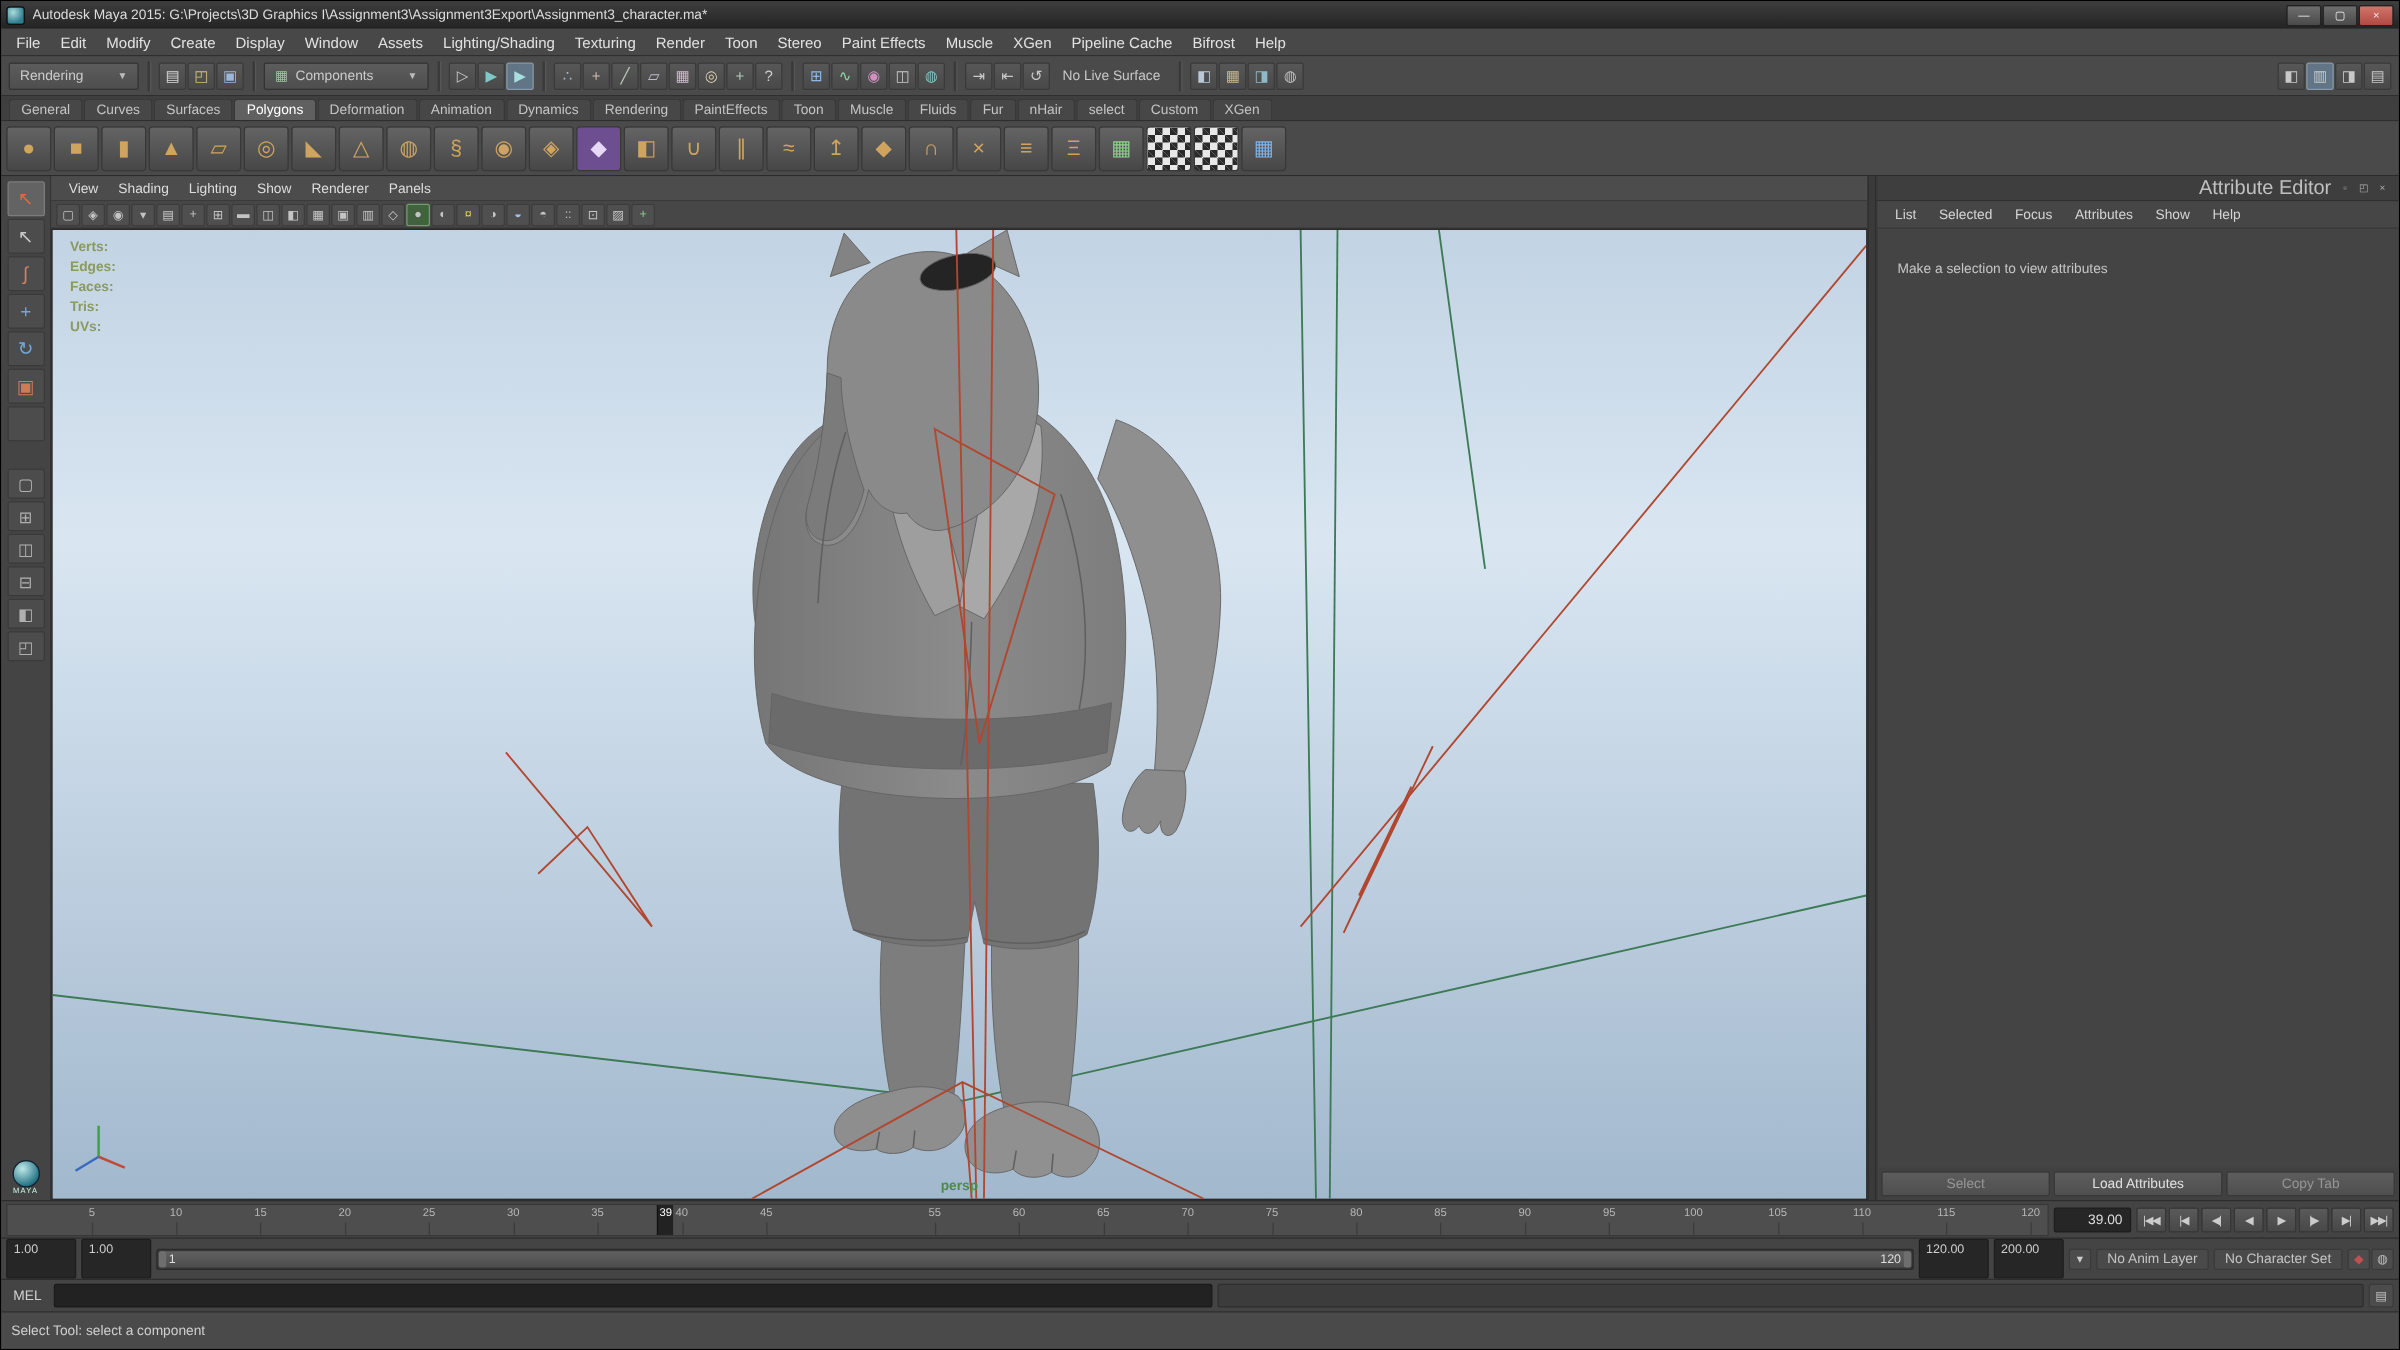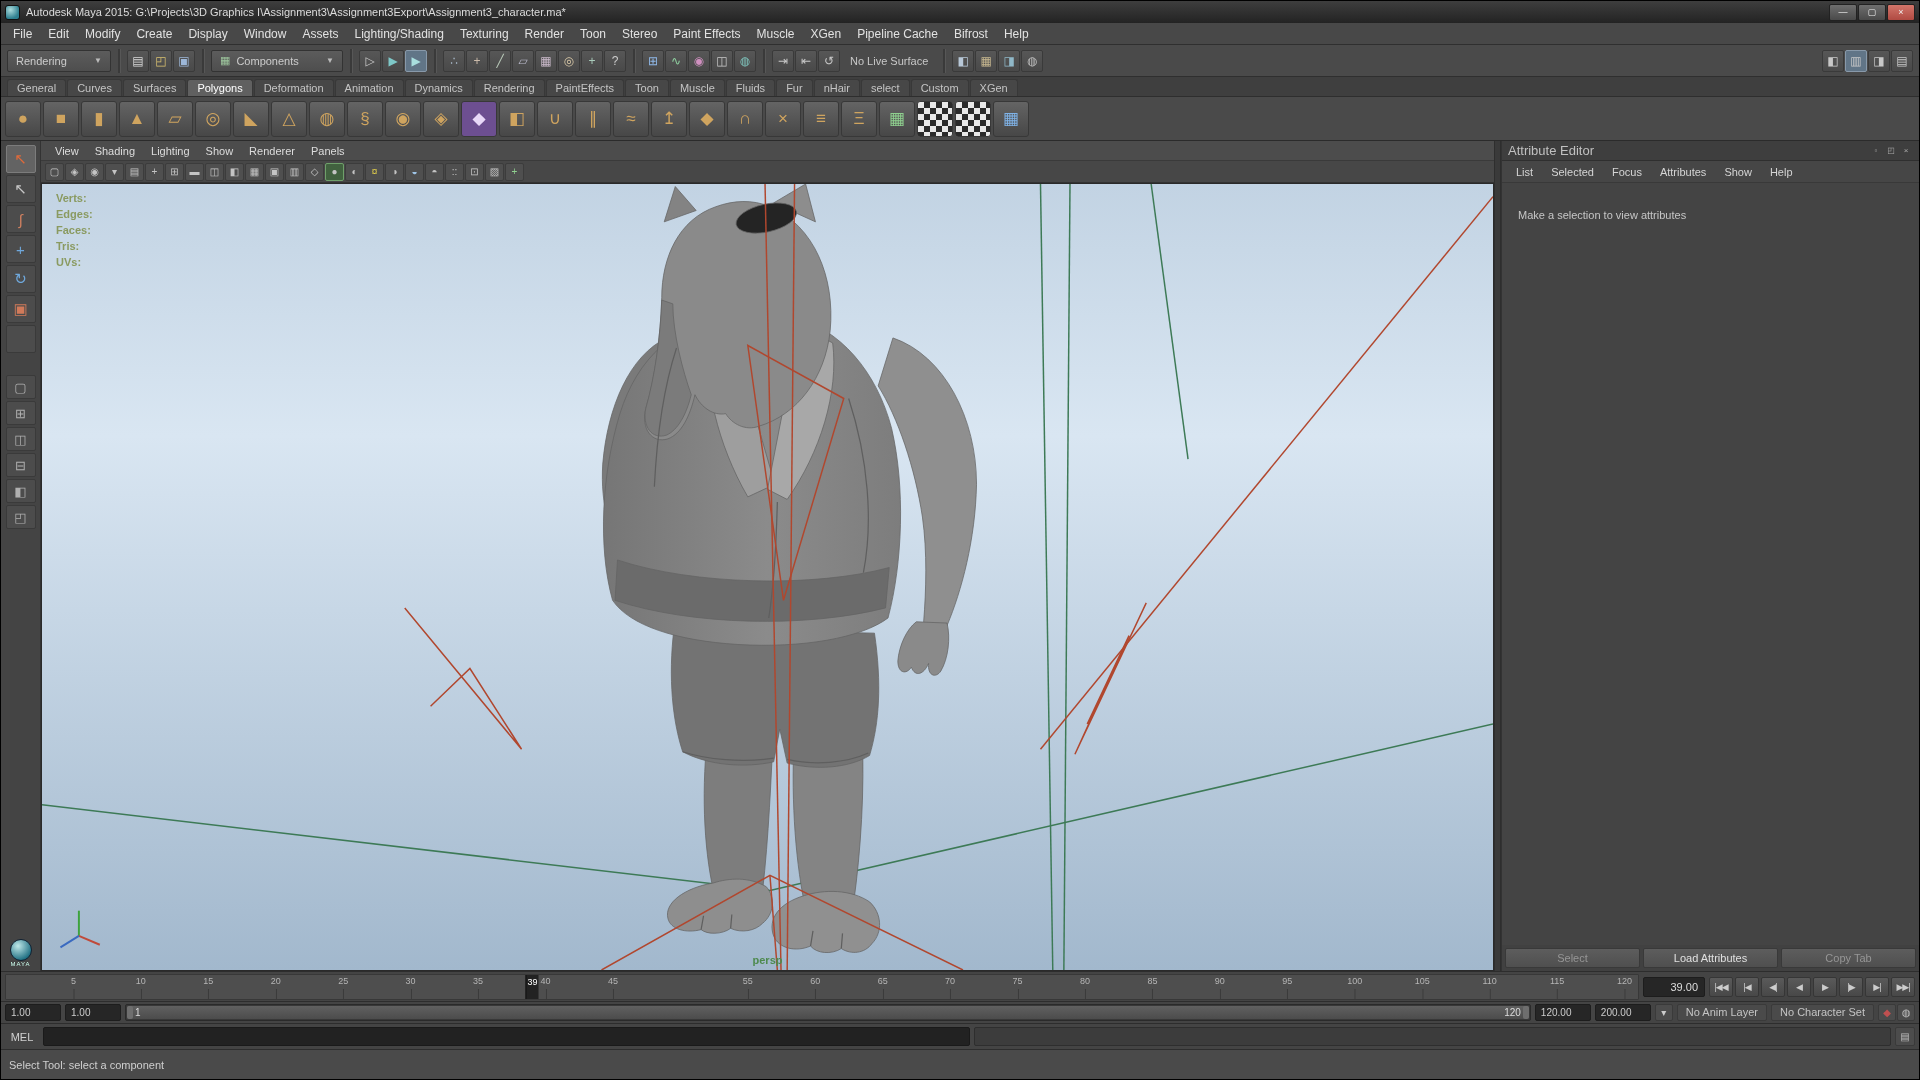--- a/index.html
+++ b/index.html
@@ -62,21 +62,21 @@
   .canvas svg { position:absolute; inset:0; width:100%; height:100%; }
   .hud { position:absolute; top:6px; left:14px; line-height:16px; font-size:11px; font-weight:bold; color:#8a9a60; }
   .hud span { display:block; }
   .persp-label { position:absolute; bottom:4px; left:50%; transform:translateX(-50%); font-size:11px; font-weight:bold; color:#4e8a4e; }
 
   .pane-gap { flex:0 0 7px; background:#3a3a3a; border-left:1px solid #2e2e2e; border-right:1px solid #2e2e2e; }
 
   
   .attr-editor { flex:0 0 418px; background:#444; display:flex; flex-direction:column; border-left:1px solid #333; }
   .ae-header { flex:0 0 20px; background:#3e3e3e; display:flex; align-items:center; gap:4px; padding:0 6px; border-bottom:1px solid #2f2f2f; }
-  .ae-title { flex:1; text-align:left; font-size:13px; color:#c0c0c0; }
+  .ae-title { flex:1; text-align:right; font-size:16px; color:#c0c0c0; }
   .ae-header .icon-strip span { width:14px; height:14px; font-size:8px; background:transparent; border:none; color:#aaa; display:flex; align-items:center; justify-content:center; }
   .ae-menubar { flex:0 0 22px; background:#464646; display:flex; align-items:center; gap:2px; padding:0 6px; border-bottom:1px solid #393939; }
   .ae-menubar span { padding:2px 8px; font-size:11px; color:#d5d5d5; }
   .ae-body { flex:1; padding:26px 16px; font-size:11px; color:#c6c6c6; }
   .ae-footer { flex:0 0 26px; display:flex; gap:3px; padding:3px; background:#414141; }
   .ae-btn { flex:1; height:20px; line-height:18px; text-align:center; font-size:11px; color:#e0e0e0; background:linear-gradient(#5d5d5d,#4f4f4f); border:1px solid #393939; border-radius:2px; }
   .ae-btn.dim { color:#969696; }
 
   
   .timeline-row { flex:0 0 30px; display:flex; align-items:center; gap:4px; padding:0 4px; background:#444; border-top:1px solid #2d2d2d; }
@@ -84,21 +84,21 @@
   .tl-tick { position:absolute; top:1px; height:24px; transform:translateX(-50%); font-size:9px; color:#b5b5b5; }
   .tl-tick::after { content:""; position:absolute; left:50%; top:13px; width:1px; height:10px; background:#3c3c3c; }
   .cf-marker { position:absolute; top:0; bottom:0; width:13px; transform:translateX(-50%); background:rgba(22,22,22,0.78); border-left:1px solid #101010; text-align:center; }
   .cf-marker span { font-size:9px; color:#fff; }
   .frame-field { width:62px; height:20px; line-height:18px; text-align:right; padding:0 6px; font-size:11px; color:#ddd; background:#262626; border:1px solid #1d1d1d; border-radius:2px; }
   .playback { display:flex; gap:2px; }
   .playback span { min-width:24px; height:20px; padding:0 4px; display:flex; align-items:center; justify-content:center; font-size:9px; letter-spacing:-1px; color:#ccc; background:linear-gradient(#5a5a5a,#484848); border:1px solid #363636; border-radius:2px; }
 
   
   .range-row { flex:0 0 22px; display:flex; align-items:center; gap:4px; padding:0 4px; background:#444; border-top:1px solid #2d2d2d; }
-  .num-field { width:56px; height:17px; line-height:15px; padding:0 5px; font-size:10px; color:#ccc; background:#262626; border:1px solid #1d1d1d; border-radius:2px; }
+  .num-field { width:56px; height:32px; line-height:15px; padding:0 5px; font-size:10px; color:#ccc; background:#262626; border:1px solid #1d1d1d; border-radius:2px; }
   .range-track { flex:1; height:17px; background:#383838; border:1px solid #2a2a2a; border-radius:2px; position:relative; }
   .range-handle { position:absolute; inset:1px; background:linear-gradient(#606060,#4c4c4c); border-radius:2px; display:flex; justify-content:space-between; align-items:center; padding:0 8px; font-size:10px; color:#ddd; }
   .range-handle::before, .range-handle::after { content:""; position:absolute; top:0; bottom:0; width:6px; background:#6e6e6e; border-radius:2px; }
   .range-handle::before { left:0; } .range-handle::after { right:0; }
   .rs-label { padding:0 8px; font-size:11px; color:#c4c4c4; background:#4a4a4a; border:1px solid #3a3a3a; border-radius:2px; height:17px; line-height:15px; white-space:nowrap; }
   .rs-icon { width:18px; height:17px; display:flex; align-items:center; justify-content:center; font-size:10px; background:#4c4c4c; border:1px solid #3a3a3a; border-radius:2px; }
 
   
   .command-row { flex:0 0 26px; display:flex; align-items:center; gap:4px; padding:0 4px; background:#444; border-top:1px solid #2d2d2d; }
   .mel-label { width:34px; text-align:center; font-size:11px; color:#d0d0d0; }

